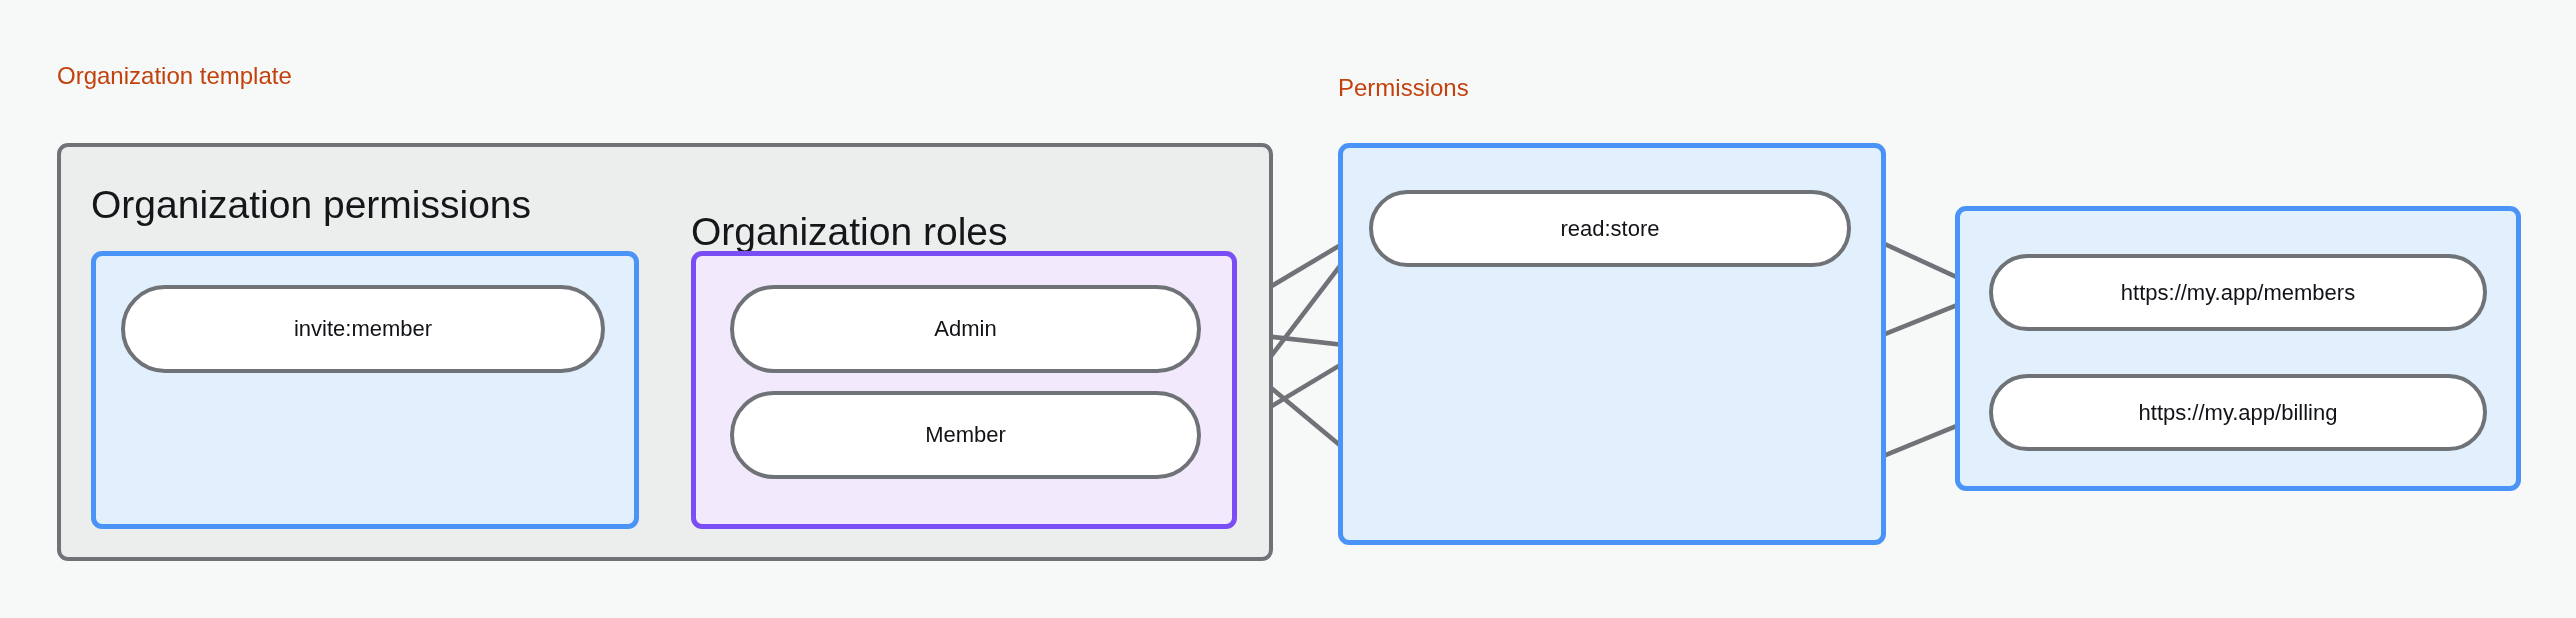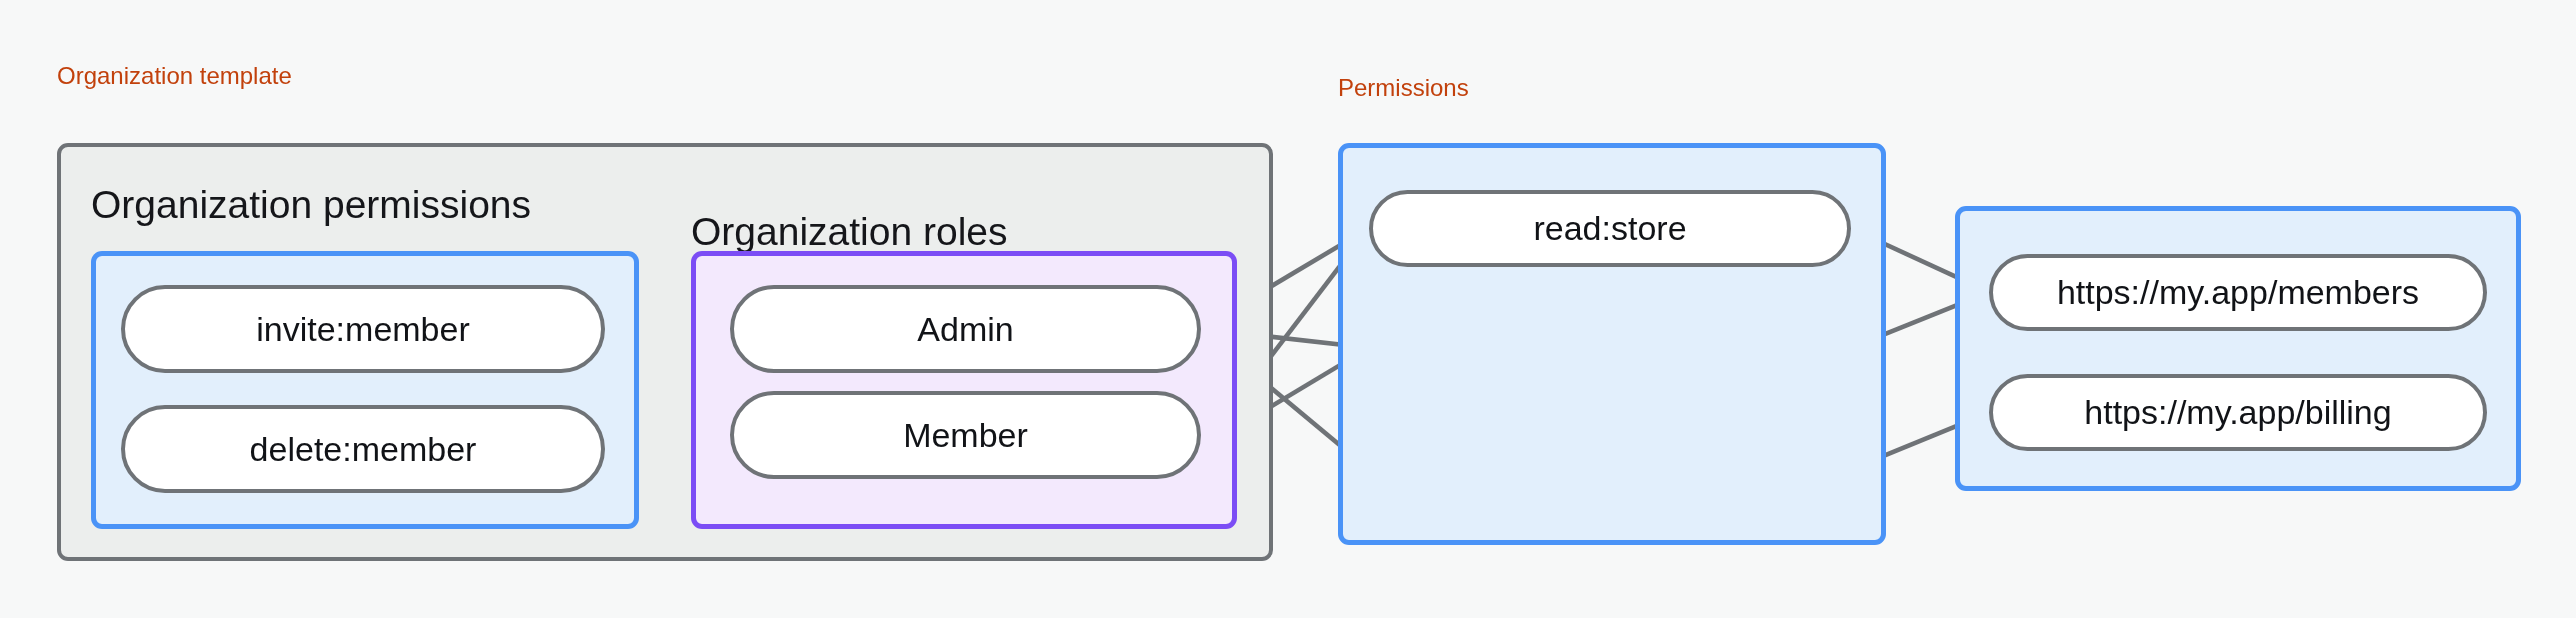--- a/index.html
+++ b/index.html
@@ -55,21 +55,21 @@
   }
   .pill {
     position: absolute;
     box-sizing: border-box;
     background: #ffffff;
     border: 4.6px solid #6f7377;
     border-radius: 912px;
     display: flex;
     align-items: center;
     justify-content: center;
-    font-size: 34px;
+    font-size: 22px;
     color: #111317;
     white-space: nowrap;
   }
   .edges {
     position: absolute;
     left: 0;
     top: 0;
     width: 2576px;
     height: 619px;
     pointer-events: none;
@@ -117,21 +117,20 @@
   <div class="group-label" style="left:57px; top:64px;">Organization template</div>
 
   <div class="box box-outer" style="left:57px; top:143px; width:1216px; height:418px;"></div>
 
   <div class="sub-label" style="left:91px; top:185px;">Organization permissions</div>
 
   <div class="box box-blue" style="left:91px; top:251px; width:548px; height:278px;"></div>
 
   <div class="pill" style="left:121px; top:285px; width:484px; height:88px;">invite:member</div>
 
-  <div class="pill" style="left:121px; top:405px; width:484px; height:88px;">delete:member</div>
 
   <div class="sub-label" style="left:691px; top:183px;margin-top:29px;">Organization roles</div>
 
   <div class="box box-purple" style="left:691px; top:251px; width:546px; height:278px;"></div>
 
   <div class="pill" style="left:730px; top:285px; width:471px; height:88px;">Admin</div>
 
   <div class="pill" style="left:730px; top:391px; width:471px; height:88px;">Member</div>
 
   <div class="group-label" style="left:1338px; top:76px;">Permissions</div>

